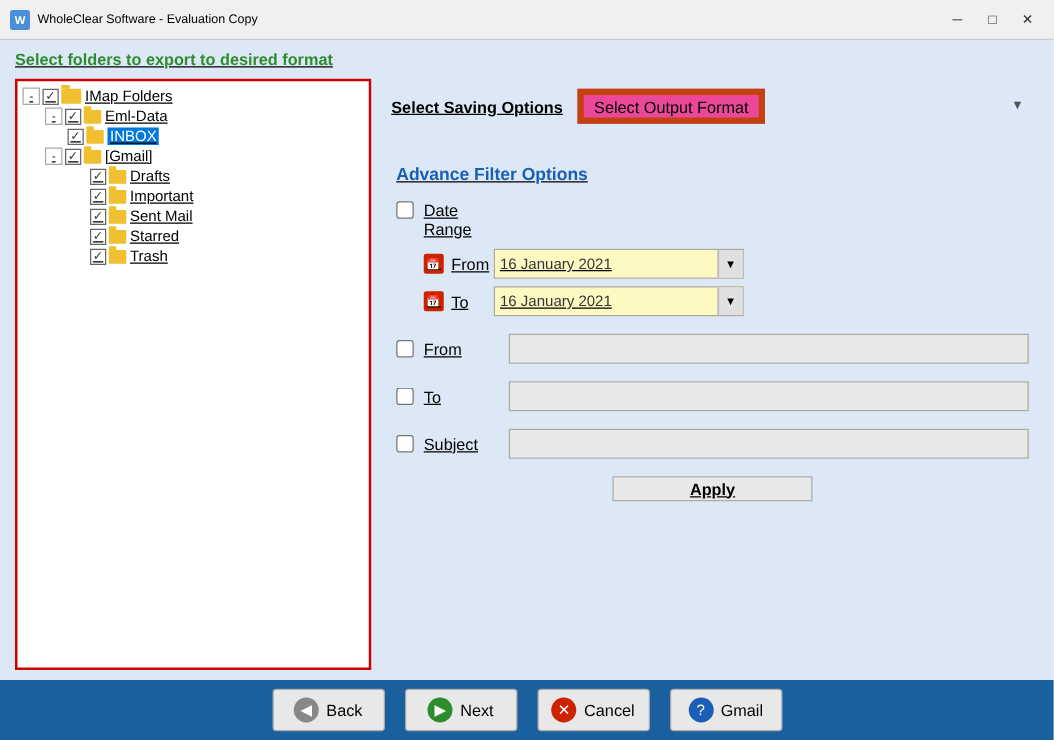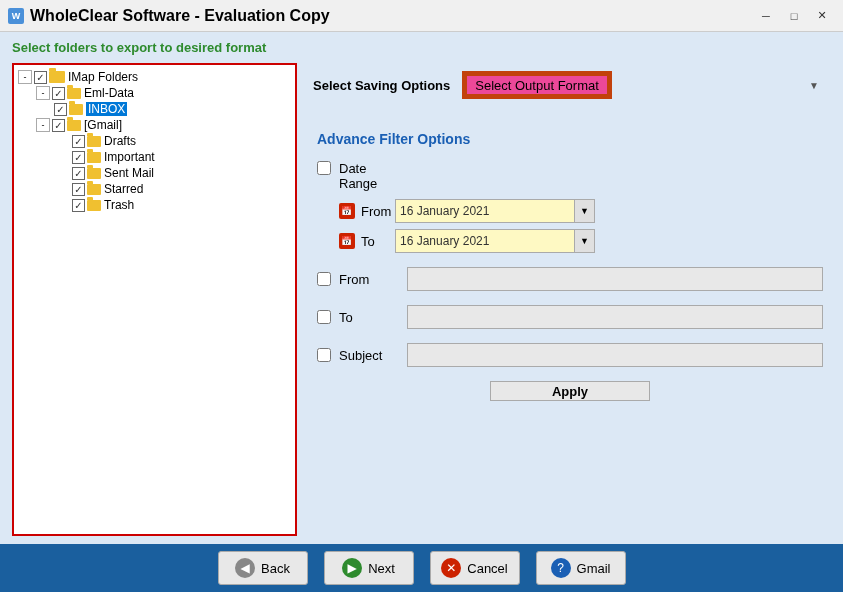--- a/index.html
+++ b/index.html
@@ -30,23 +30,22 @@
       border-radius: 2px;
       display: flex;
       align-items: center;
       justify-content: center;
       font-size: 9px;
       color: white;
       font-weight: bold;
     }
     .title-bar-text {
       flex: 1;
-      font-size: 16px;
-      color: #000;
-      font-weight: bold;
+      font-size: 10px;
+      color: #000;
     }
     .title-bar-controls {
       display: flex;
       gap: 2px;
     }
     .title-btn {
       width: 26px;
       height: 20px;
       background: #f0f0f0;
       border: none;
@@ -58,20 +57,21 @@
       color: #333;
     }
 
     
     .window-content {
       height: calc(592px - 32px - 48px);
       background: #dce8f5;
       padding: 8px 12px;
       display: flex;
       flex-direction: column;
+      text-decoration: underline;
     }
 
     .header-text {
       color: #2e8b2e;
       font-weight: bold;
       font-size: 13px;
       margin-bottom: 8px;
     }
 
     .main-area {

